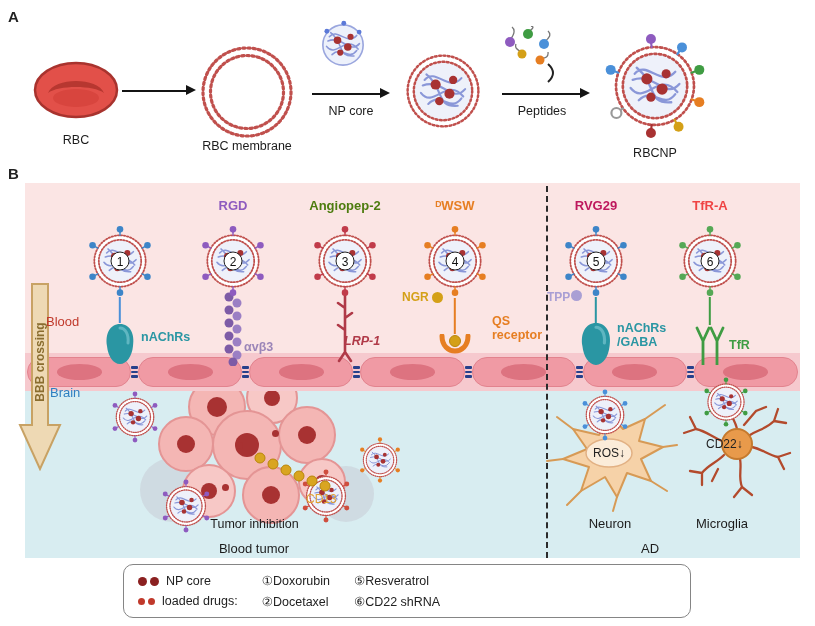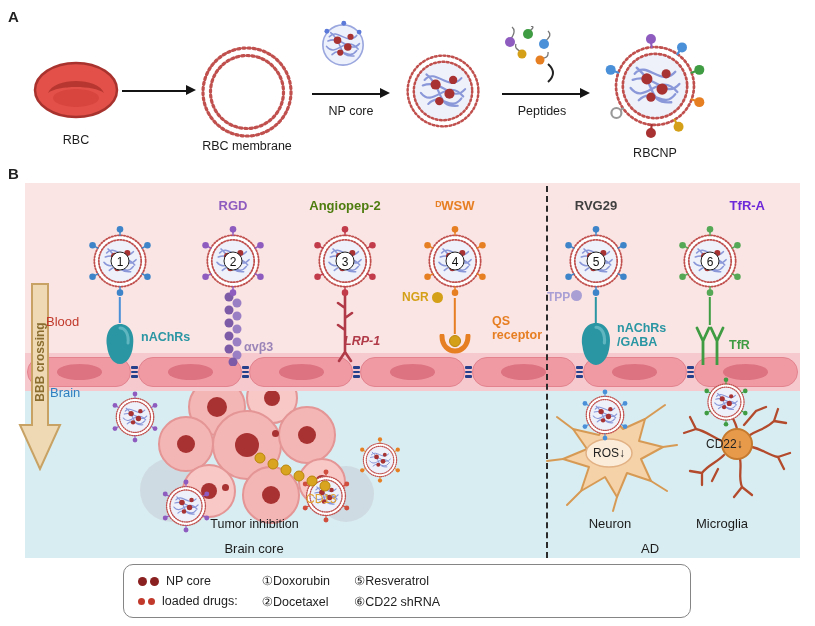--- a/index.html
+++ b/index.html
@@ -297,21 +297,21 @@
   <div class="co-label" style="left: 2px; top: 100px; color: rgb(212, 160, 23);">NGR</div>
   <i class="stem" style="top:108px;height:36px;background:#e67e22"></i>
   <svg class="receptor" style="left:38px;top:144px" width="34" height="28" viewBox="0 0 34 28">
     <path d="M4 2 C4 22 30 22 30 2" fill="none" stroke="#e67e22" stroke-width="5" stroke-linecap="round"></path>
     <circle cx="17" cy="7" r="5.5" fill="#d4a017" stroke="#b8860b"></circle>
   </svg>
   <div class="rec-label wrap" style="left: 92px; top: 124px; width: 60px; color: rgb(230, 126, 34);">QS receptor</div>
 </div>
 
 <div class="col" style="left:541px">
-  <div class="pep-label" style="color: #404040;">RVG29</div>
+  <div class="pep-label" style="color: #be185d;">RVG29</div>
   <span class="np" style="left: 18px; top: 34px; width: 74px; height: 74px; color: rgb(61, 133, 200);">
     <svg viewBox="-62 -62 124 124">
           <use href="#g-npcore"></use>
           <use href="#g-nppep"></use>
         </svg>
     <span class="badge">5</span>
   </span>
   <i class="lig-dot" style="left:30px;top:100px;background:#a99fd4"></i>
   <div class="co-label" style="left: 6px; top: 100px; color: rgb(169, 159, 212);">TPP</div>
   <i class="stem" style="top:107px;height:26px;background:#2a96a3"></i>
@@ -319,21 +319,21 @@
     <path d="M18 2 C28 2 33 12 31 24 C30 34 25 42 18 42 C11 42 6 34 5 24 C3 12 8 2 18 2 Z" fill="#2a96a3"></path>
     <path d="M18 6 C23 6 27 12 26 21" stroke="#5fb6c1" stroke-width="3" fill="none" stroke-linecap="round"></path>
   </svg>
   <div class="rec-label" style="left:76px;top:131px">
     <div style="color: rgb(42, 150, 163);">nAChRs</div>
     <div style="color: rgb(42, 150, 163);">/GABA</div>
   </div>
 </div>
 
 <div class="col" style="left:655px">
-  <div class="pep-label" style="color: #6d28d9; text-align: right;">TfR-A</div>
+  <div class="pep-label" style="color: #ef4444;">TfR-A</div>
   <span class="np" style="left: 18px; top: 34px; width: 74px; height: 74px; color: rgb(85, 168, 85);">
     <svg viewBox="-62 -62 124 124">
           <use href="#g-npcore"></use>
           <use href="#g-nppep"></use>
         </svg>
     <span class="badge">6</span>
   </span>
   <i class="stem" style="top:107px;height:28px;background:#3f9c43"></i>
   <svg class="receptor" style="left:39px;top:133px" width="32" height="42" viewBox="0 0 32 42">
     <path d="M9 42 V18 M9 18 L3 5 M9 18 L15 5 M23 42 V18 M23 18 L17 5 M23 18 L29 5" stroke="#3f9c43" stroke-width="2.8" fill="none" stroke-linecap="round"></path>
@@ -402,21 +402,21 @@
   <circle cx="8" cy="6" r="5" fill="#d9a521" stroke="#b8860b"></circle>
   <circle cx="21" cy="12" r="5" fill="#d9a521" stroke="#b8860b"></circle>
   <circle cx="34" cy="18" r="5" fill="#d9a521" stroke="#b8860b"></circle>
   <circle cx="47" cy="24" r="5" fill="#d9a521" stroke="#b8860b"></circle>
   <circle cx="60" cy="29" r="5" fill="#d9a521" stroke="#b8860b"></circle>
   <circle cx="73" cy="34" r="5" fill="#d9a521" stroke="#b8860b"></circle>
 </svg>
 <div class="overlay-text" style="left: 306px; top: 492px; color: rgb(224, 160, 48);">CD13</div>
 
 <div class="caption" style="left:182px;top:517px;width:145px">Tumor inhibition</div>
-<div class="caption" style="left:188px;top:541px;width:132px;font-size:13px">Brain core</div>
+<div class="caption" style="left:188px;top:541px;width:132px;font-size:13px">Blood tumor</div>
 
 <div class="abs" style="left:543px;top:395px;width:135px;height:118px;z-index:4">
   <svg width="135" height="118" viewBox="0 0 135 118">
     <path d="M102 24 L122 10 M120 52 L134 50 M108 86 L124 96 M74 102 L70 116 M38 96 L24 110 M20 64 L4 66 M30 34 L14 22 M67 20 L64 4" stroke="#d79a55" stroke-width="2" stroke-linecap="round"></path>
     <path d="M67 20 L80 34 L102 24 L96 46 L120 52 L98 64 L108 86 L84 78 L74 102 L62 82 L38 96 L46 72 L20 64 L44 54 L30 34 L56 40 Z" fill="#f6d2a8" stroke="#d79a55" stroke-width="2" stroke-linejoin="round"></path>
     <ellipse cx="66" cy="58" rx="23" ry="14" fill="#fbecd9" stroke="#e2b184" stroke-width="1.5"></ellipse>
   </svg>
   <span class="overlay-text" style="left:40px;top:51px;width:52px;text-align:center">ROS↓</span>
 </div>
 <span class="np" style="left:578px;top:388px;width:54px;height:54px;color:#4a90d9">

